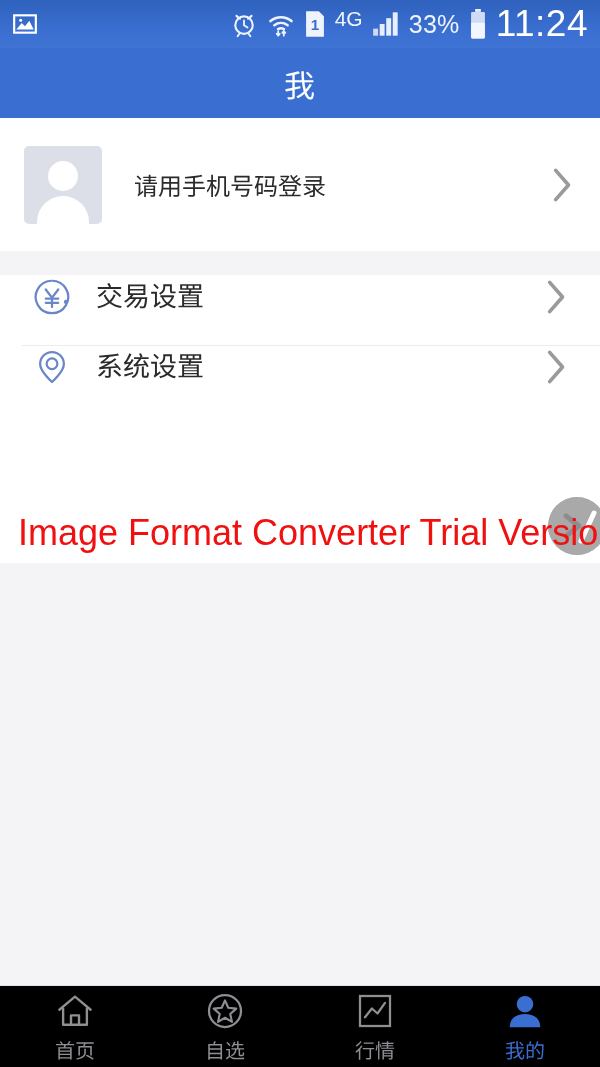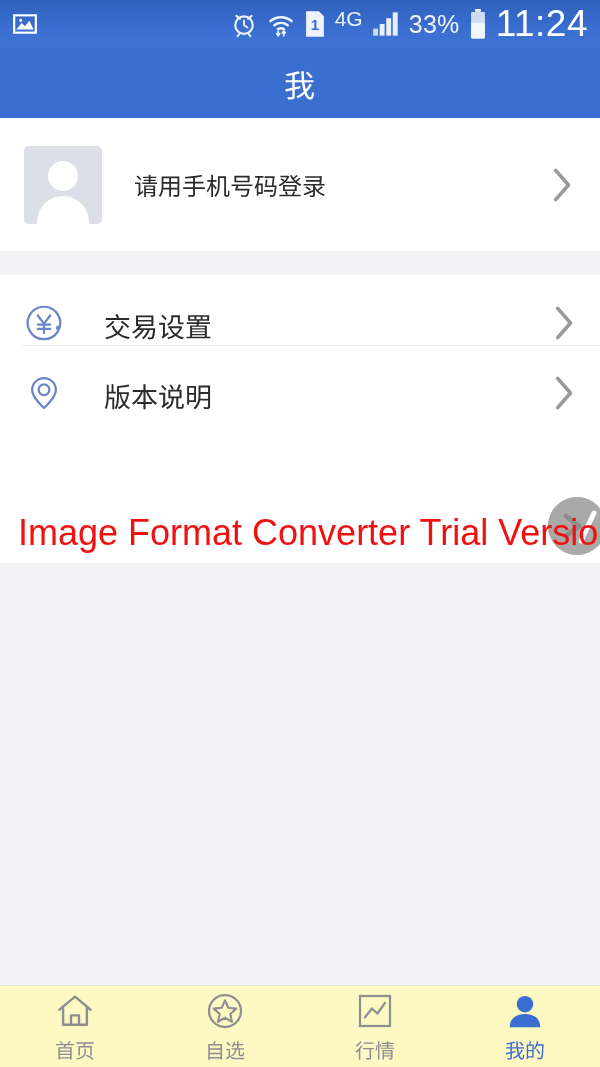--- a/index.html
+++ b/index.html
@@ -58,21 +58,21 @@
   .gap-band{
     position:absolute; top:251px; left:0; width:600px; height:24px; background:#f4f4f7;
   }
 
   
   .menu-card{
     position:absolute; top:275px; left:0; width:600px; height:288px;
     background:#ffffff; overflow:hidden;
   }
   .menu-row{
-    position:relative; height:70px; display:flex; align-items:flex-end; padding:0 22px;gap:16px;
+    position:relative; height:70px; display:flex; align-items:flex-start; padding:0 30px;
   }
   .menu-row + .menu-row::before{
     content:""; position:absolute; left:22px; right:0; top:0; height:1px; background:#ececec;
   }
   .menu-icon{ width:44px; height:44px; flex:none; display:flex; align-items:center; justify-content:center; }
   .menu-label{ margin-left:22px; font-size:27px; color:#2b2b2b; }
   .menu-chevron{ margin-left:auto; }
 
   .chev{ display:block; }
 
@@ -83,21 +83,21 @@
     font-family:"Liberation Sans", sans-serif; pointer-events:none;
   }
   .watermark-badge{
     position:absolute; left:548px; top:497px; width:58px; height:58px;
     border-radius:50%; background:#a9a9a9; overflow:hidden; pointer-events:none;
   }
 
   
   .bottom-nav{
     position:absolute; left:0; bottom:0; width:600px; height:82px;
-    background:#fef9c3; border-top:1px solid #e2e2e4;
+    background:#000000; border-top:1px solid #e2e2e4;
     display:flex; align-items:center;
   }
   .nav-item{
     flex:1; display:flex; flex-direction:column; align-items:center; justify-content:center; gap:3px;
   }
   .nav-icon{ width:42px; height:42px; display:flex; align-items:center; justify-content:center; }
   .nav-label{ font-size:20px; color:#8e8e93; }
   .nav-item.active .nav-label{ color:#3a6ed0; }
 </style>
 </head>
@@ -204,21 +204,21 @@
     </div>
 
 
     <div class="menu-row">
       <span class="menu-icon">
         <svg width="40" height="40" viewBox="0 0 32 32">
           <path d="M16 4 A9.5 9.5 0 0 1 25.5 13.5 C25.5 19.5 16 28 16 28 C16 28 6.5 19.5 6.5 13.5 A9.5 9.5 0 0 1 16 4 Z" fill="none" stroke="#6b86c8" stroke-width="1.8" stroke-linejoin="round"></path>
           <circle cx="16" cy="13.4" r="4.3" fill="none" stroke="#6b86c8" stroke-width="1.8"></circle>
         </svg>
       </span>
-      <span class="menu-label">版本说明</span>
+      <span class="menu-label">系统设置</span>
       <span class="menu-chevron">
         <svg class="chev" width="26" height="44" viewBox="0 0 14 24">
           <path d="M3 4 L10 12 L3 20" fill="none" stroke="#9a9a9a" stroke-width="2" stroke-linecap="round" stroke-linejoin="round"></path>
         </svg>
       </span>
     </div>
 
   </div>
 
   <div class="watermark-badge">

